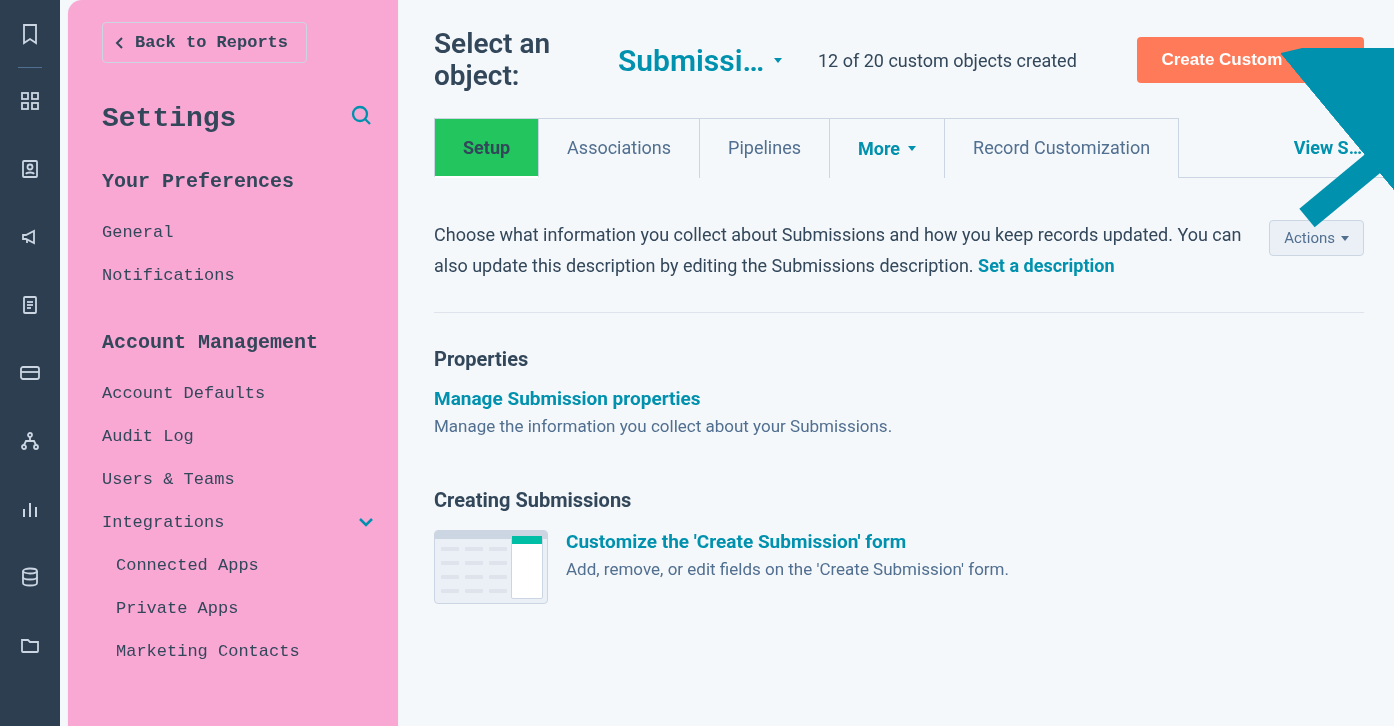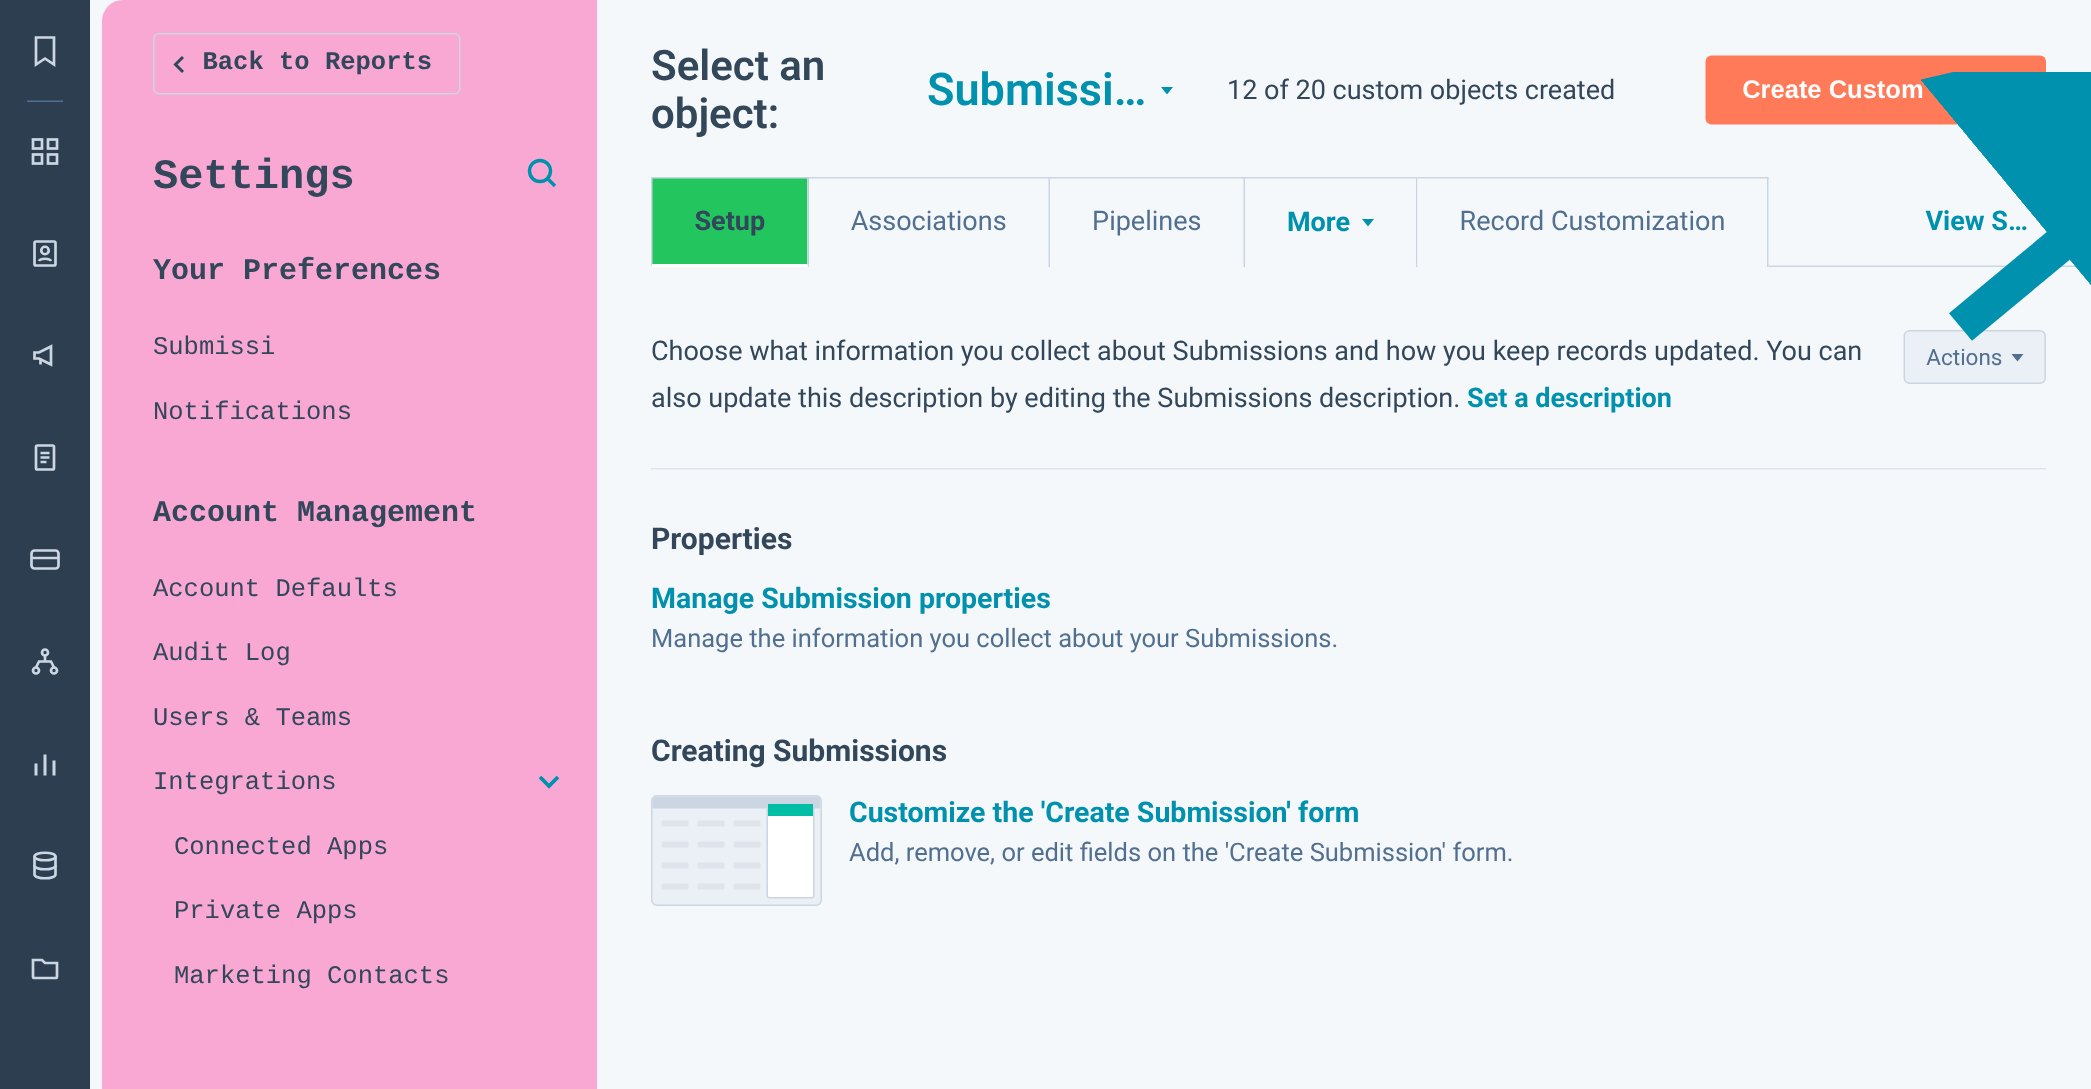--- a/index.html
+++ b/index.html
@@ -185,21 +185,21 @@
     }
     .view-link {
       margin-left: auto;
       margin-right: 6px;
       align-self: center;
       color: #0091ae;
       font-weight: 700;
       font-size: 18px;
       display: flex;
       align-items: center;
-      gap: 16px;
+      gap: 6px;
       cursor: pointer;
       padding-right: 4px;
     }
     
     .desc-row {
       display: flex;
       justify-content: space-between;
       align-items: flex-start;
       margin-top: 42px;
       padding-right: 30px;
@@ -365,21 +365,21 @@
     <span class="search">
       <svg width="24" height="24" viewBox="0 0 24 24" fill="none" stroke="currentColor" stroke-width="2.3">
           <circle cx="10" cy="10" r="7"></circle>
           <line x1="20" y1="20" x2="15" y2="15"></line>
         </svg>
     </span>
   </div>
 
   <div class="section-label">Your Preferences</div>
   <div class="nav-item">
-      <span>Submissi</span>
+      <span>General</span>
     </div>
   <div class="nav-item">
       <span>Notifications</span>
     </div>
 
   <div class="section-label section-gap">Account Management</div>
   <div class="nav-item">
       <span>Account Defaults</span>
     </div>
   <div class="nav-item">

